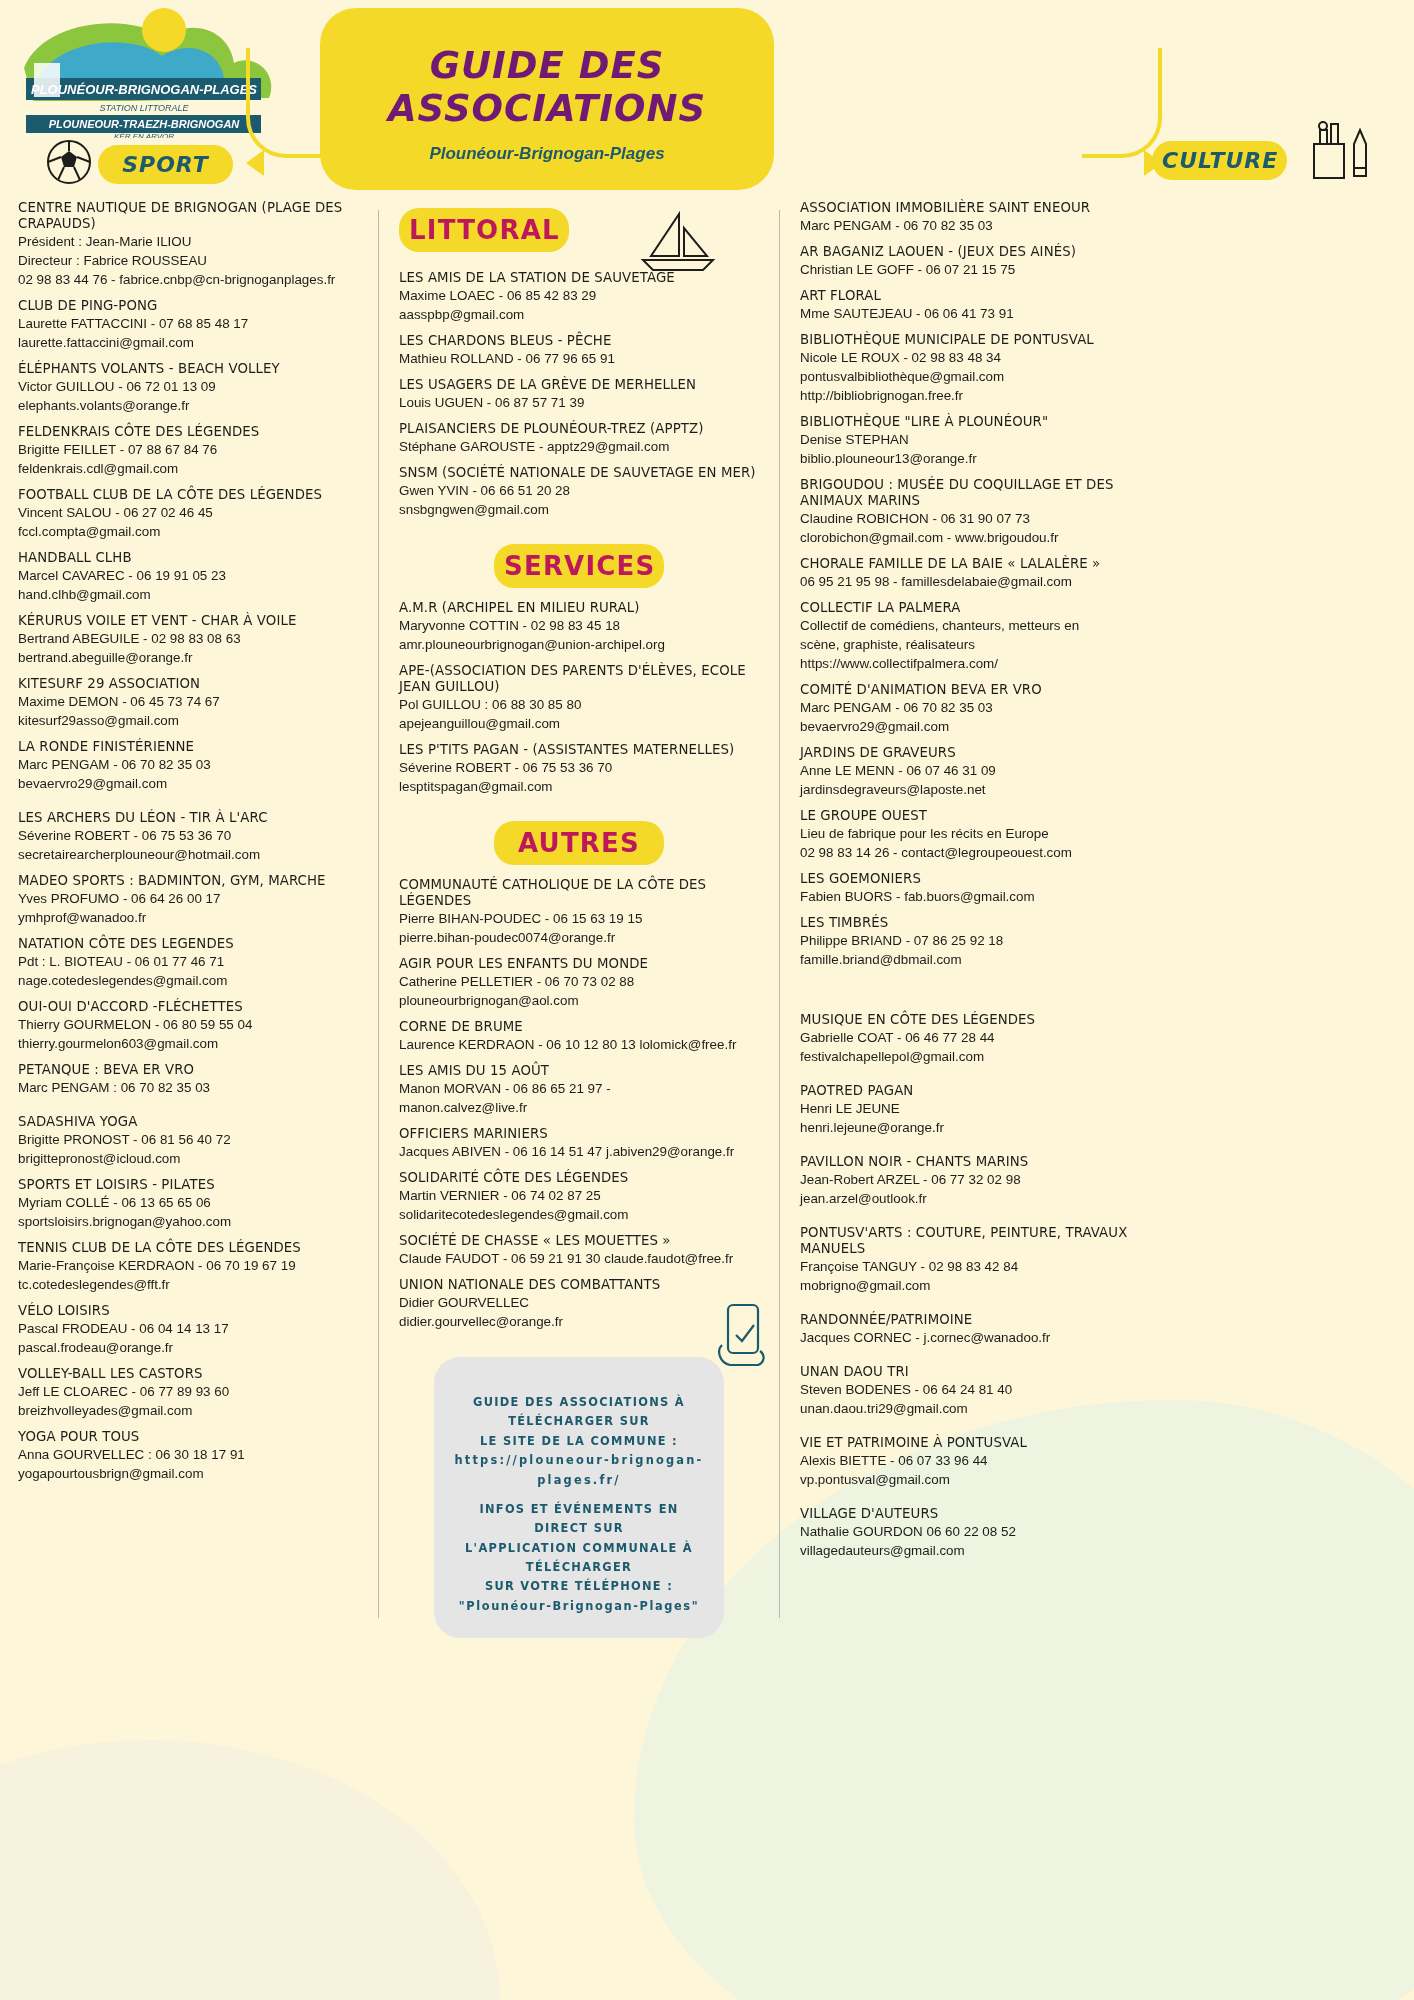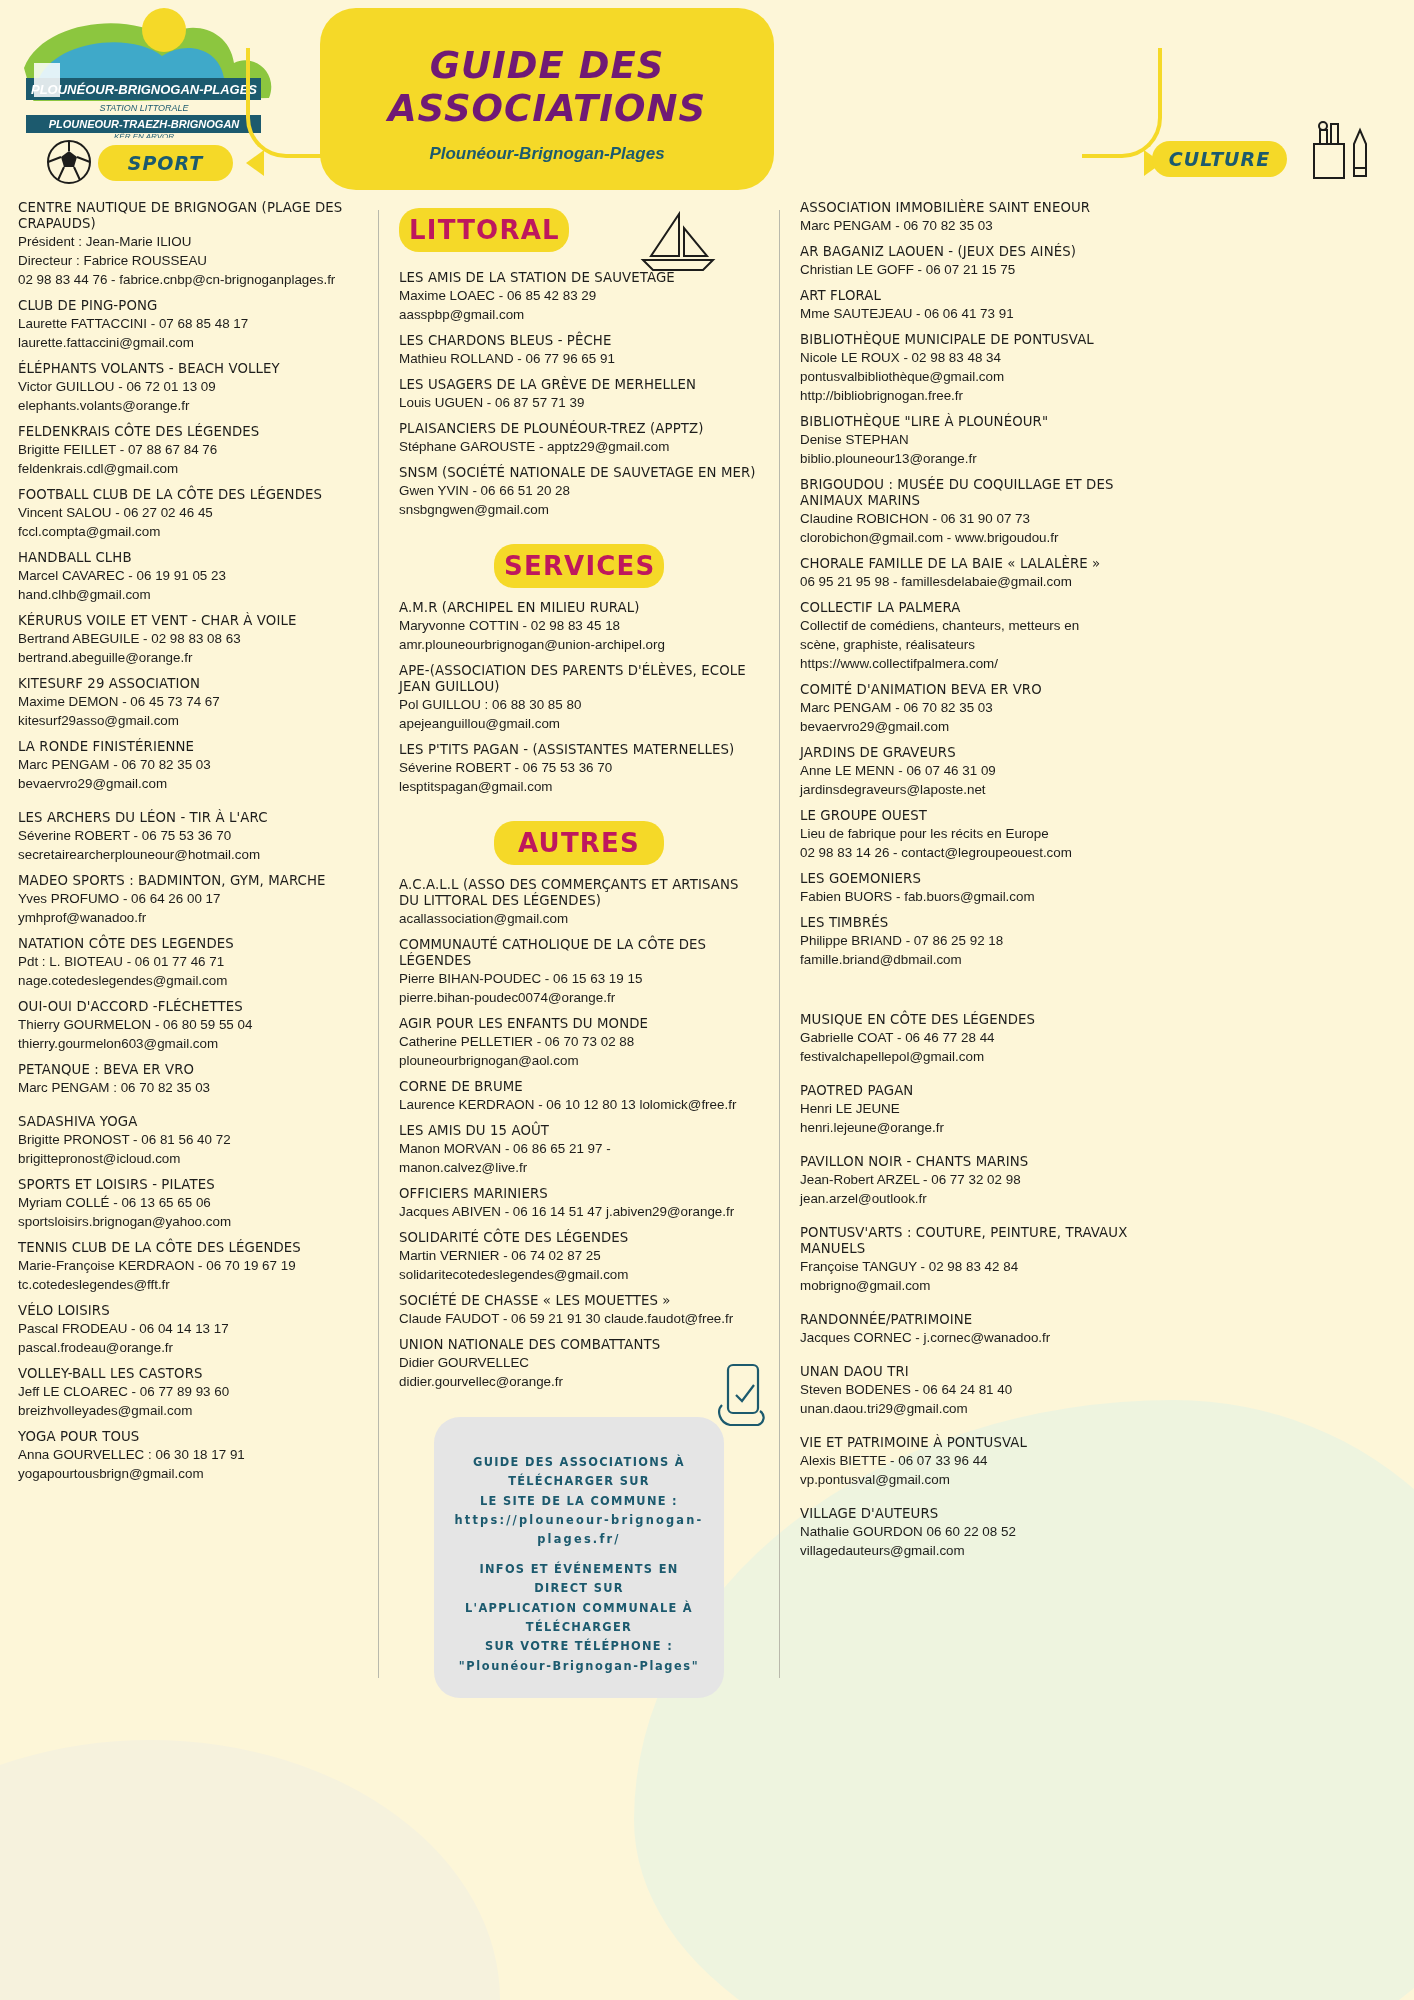--- a/index.html
+++ b/index.html
@@ -73,21 +73,21 @@
     font-size: 17px;
     font-weight: bold;
     color: #1c5a6e;
   }
   .chip {
     display: inline-block;
     background: #f5d928;
     color: #1c5a6e;
     font-family: "DejaVu Sans", sans-serif;
     font-weight: bold;
-    font-size: 19px;
+    font-size: 22px;
     letter-spacing: 1px;
     text-transform: uppercase;
     padding: 7px 34px;
     border-radius: 20px;
   }
   .chip-sport {
     position: absolute;
     left: 98px; top: 145px;
     width: 135px;
     text-align: center;
@@ -440,24 +440,20 @@
           </div>
         <div class="assoc">
             <div class="assoc-name">LES P'TITS PAGAN - (ASSISTANTES MATERNELLES)</div>
             <div class="assoc-line">Séverine ROBERT - 06 75 53 36 70</div>
             <div class="assoc-line">lesptitspagan@gmail.com</div>
           </div>
 
         <div class="spacer-sm"></div>
         <div class="section-pill">AUTRES</div>
         <div class="assoc">
-            <div class="assoc-name">A.C.A.L.L (ASSO DES COMMERÇANTS ET ARTISANS DU LITTORAL DES LÉGENDES)</div>
-            <div class="assoc-line"> acallassociation@gmail.com</div>
-          </div>
-        <div class="assoc">
             <div class="assoc-name">COMMUNAUTÉ CATHOLIQUE DE LA CÔTE DES LÉGENDES</div>
             <div class="assoc-line">Pierre BIHAN-POUDEC - 06 15 63 19 15</div>
             <div class="assoc-line">pierre.bihan-poudec0074@orange.fr</div>
           </div>
         <div class="assoc">
             <div class="assoc-name">AGIR POUR LES ENFANTS DU MONDE</div>
             <div class="assoc-line">Catherine PELLETIER - 06 70 73 02 88</div>
             <div class="assoc-line">plouneourbrignogan@aol.com</div>
           </div>
         <div class="assoc">

